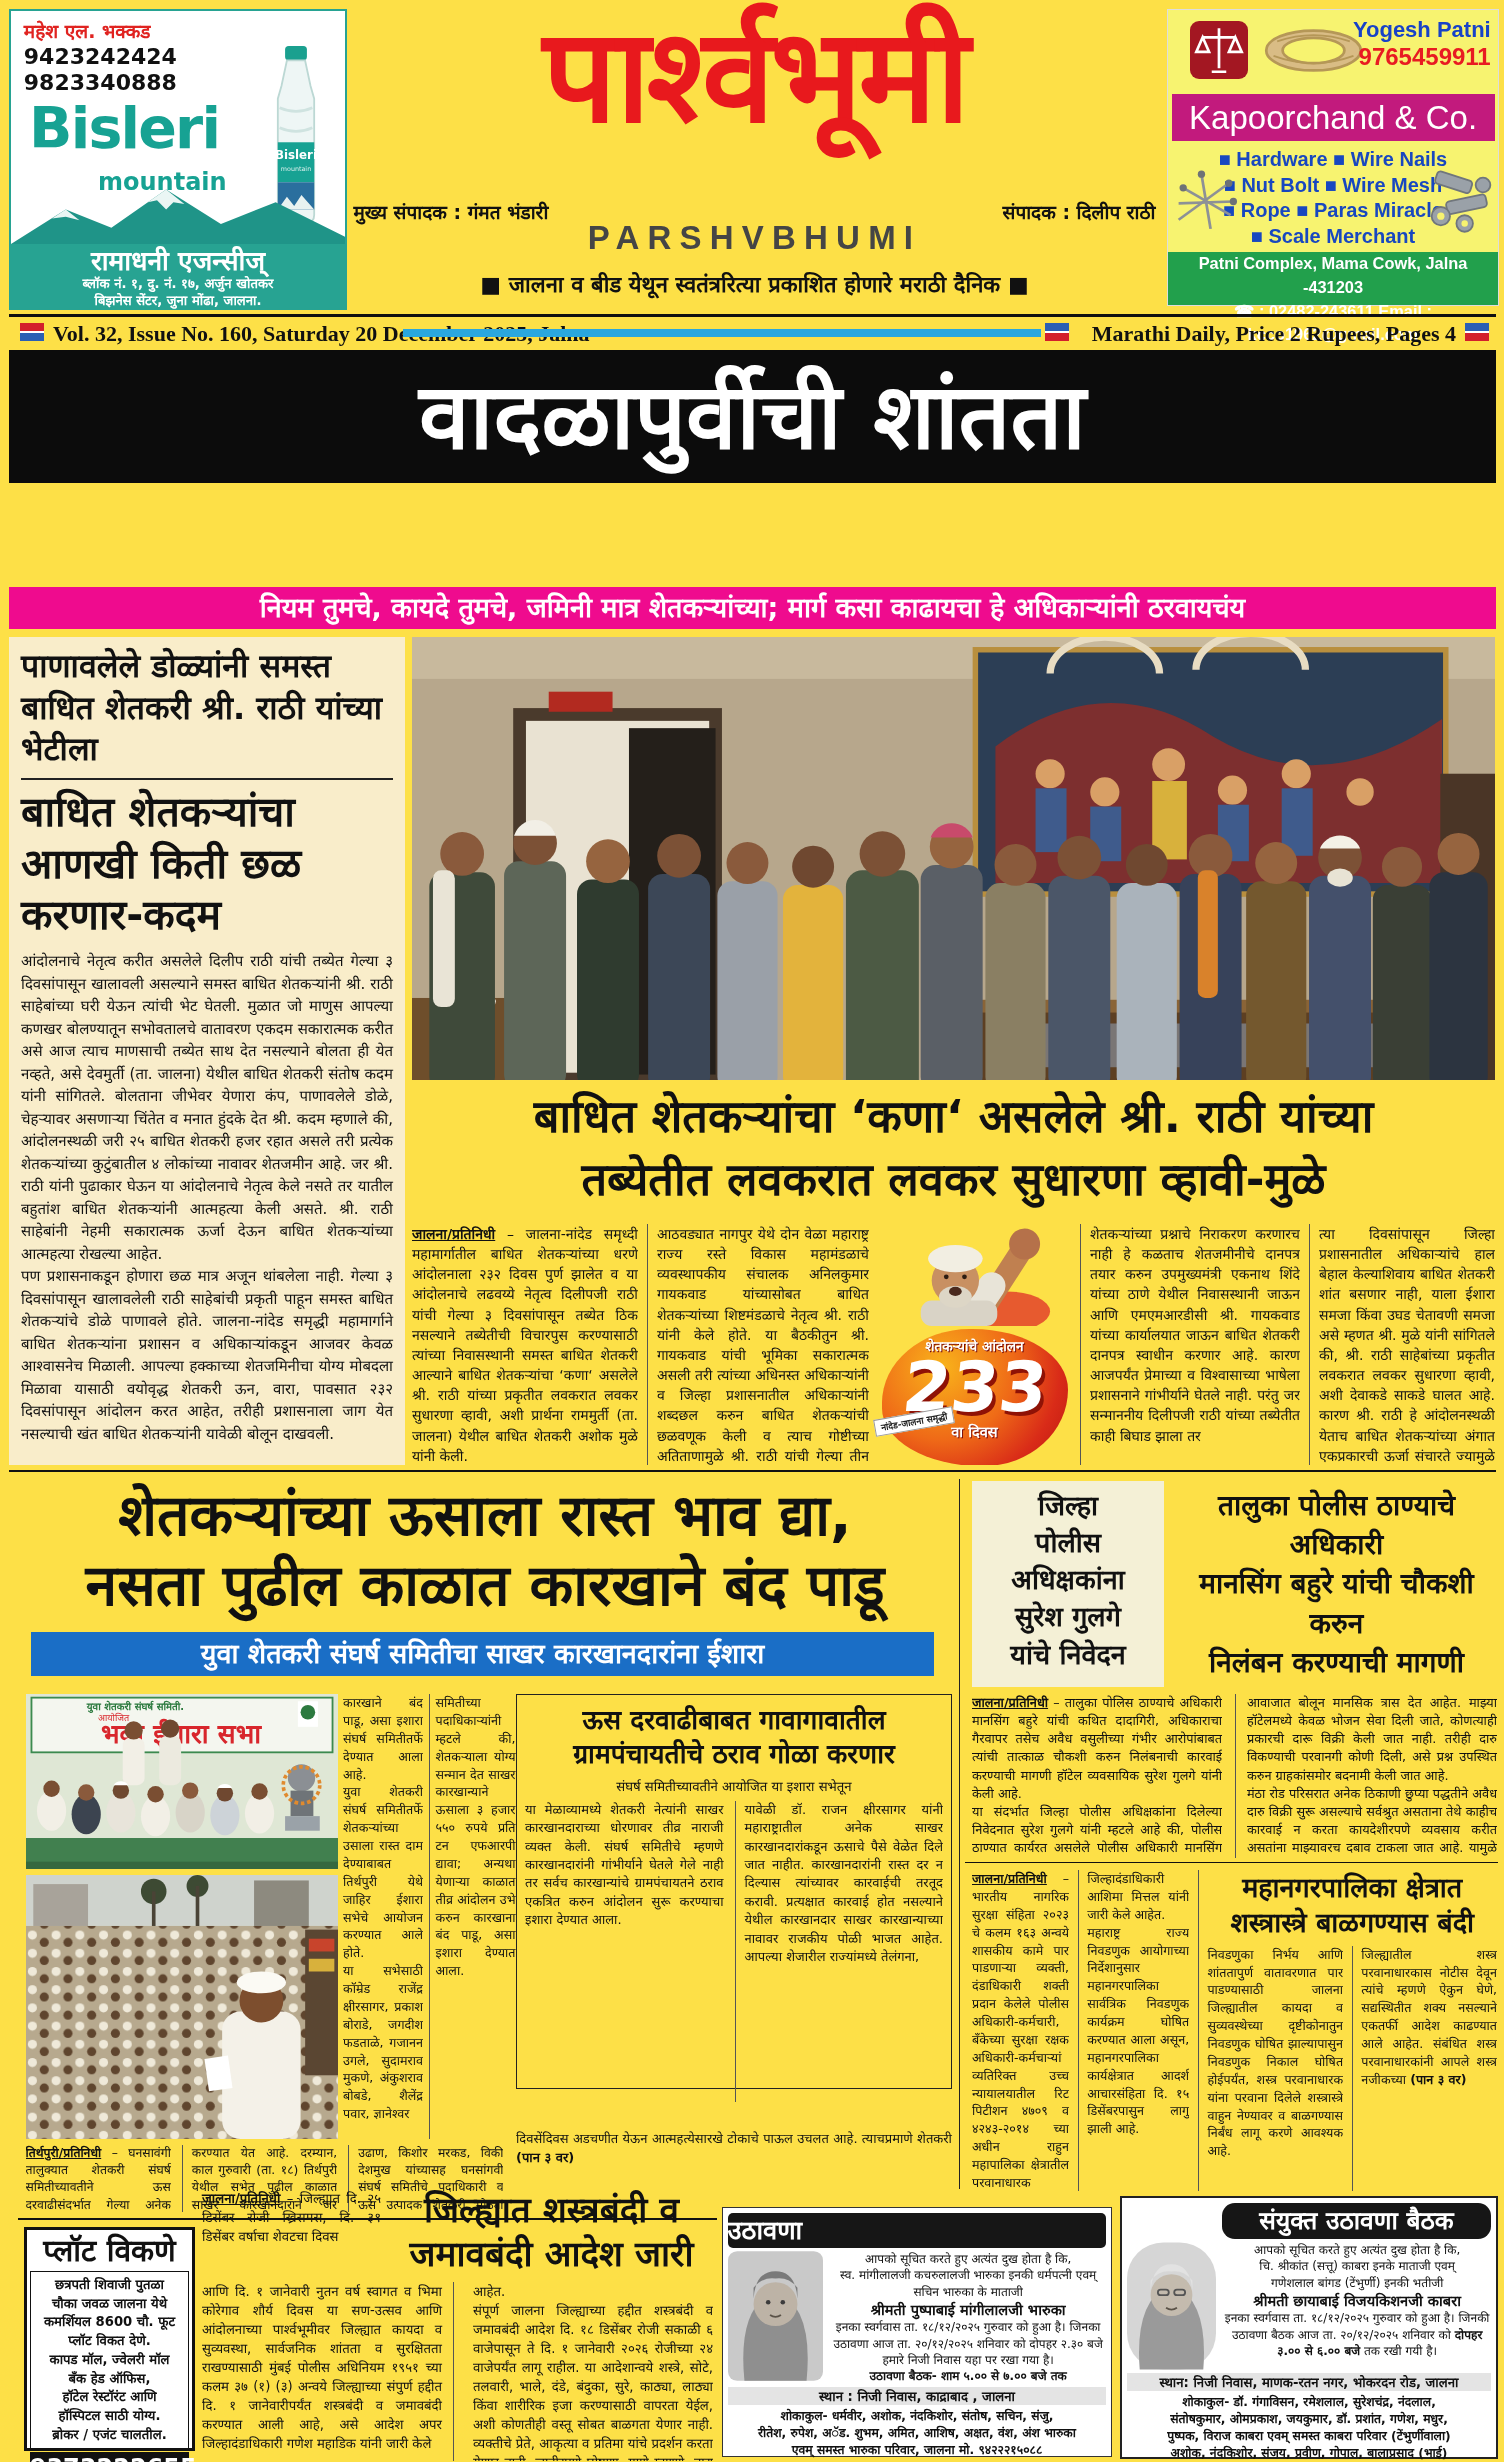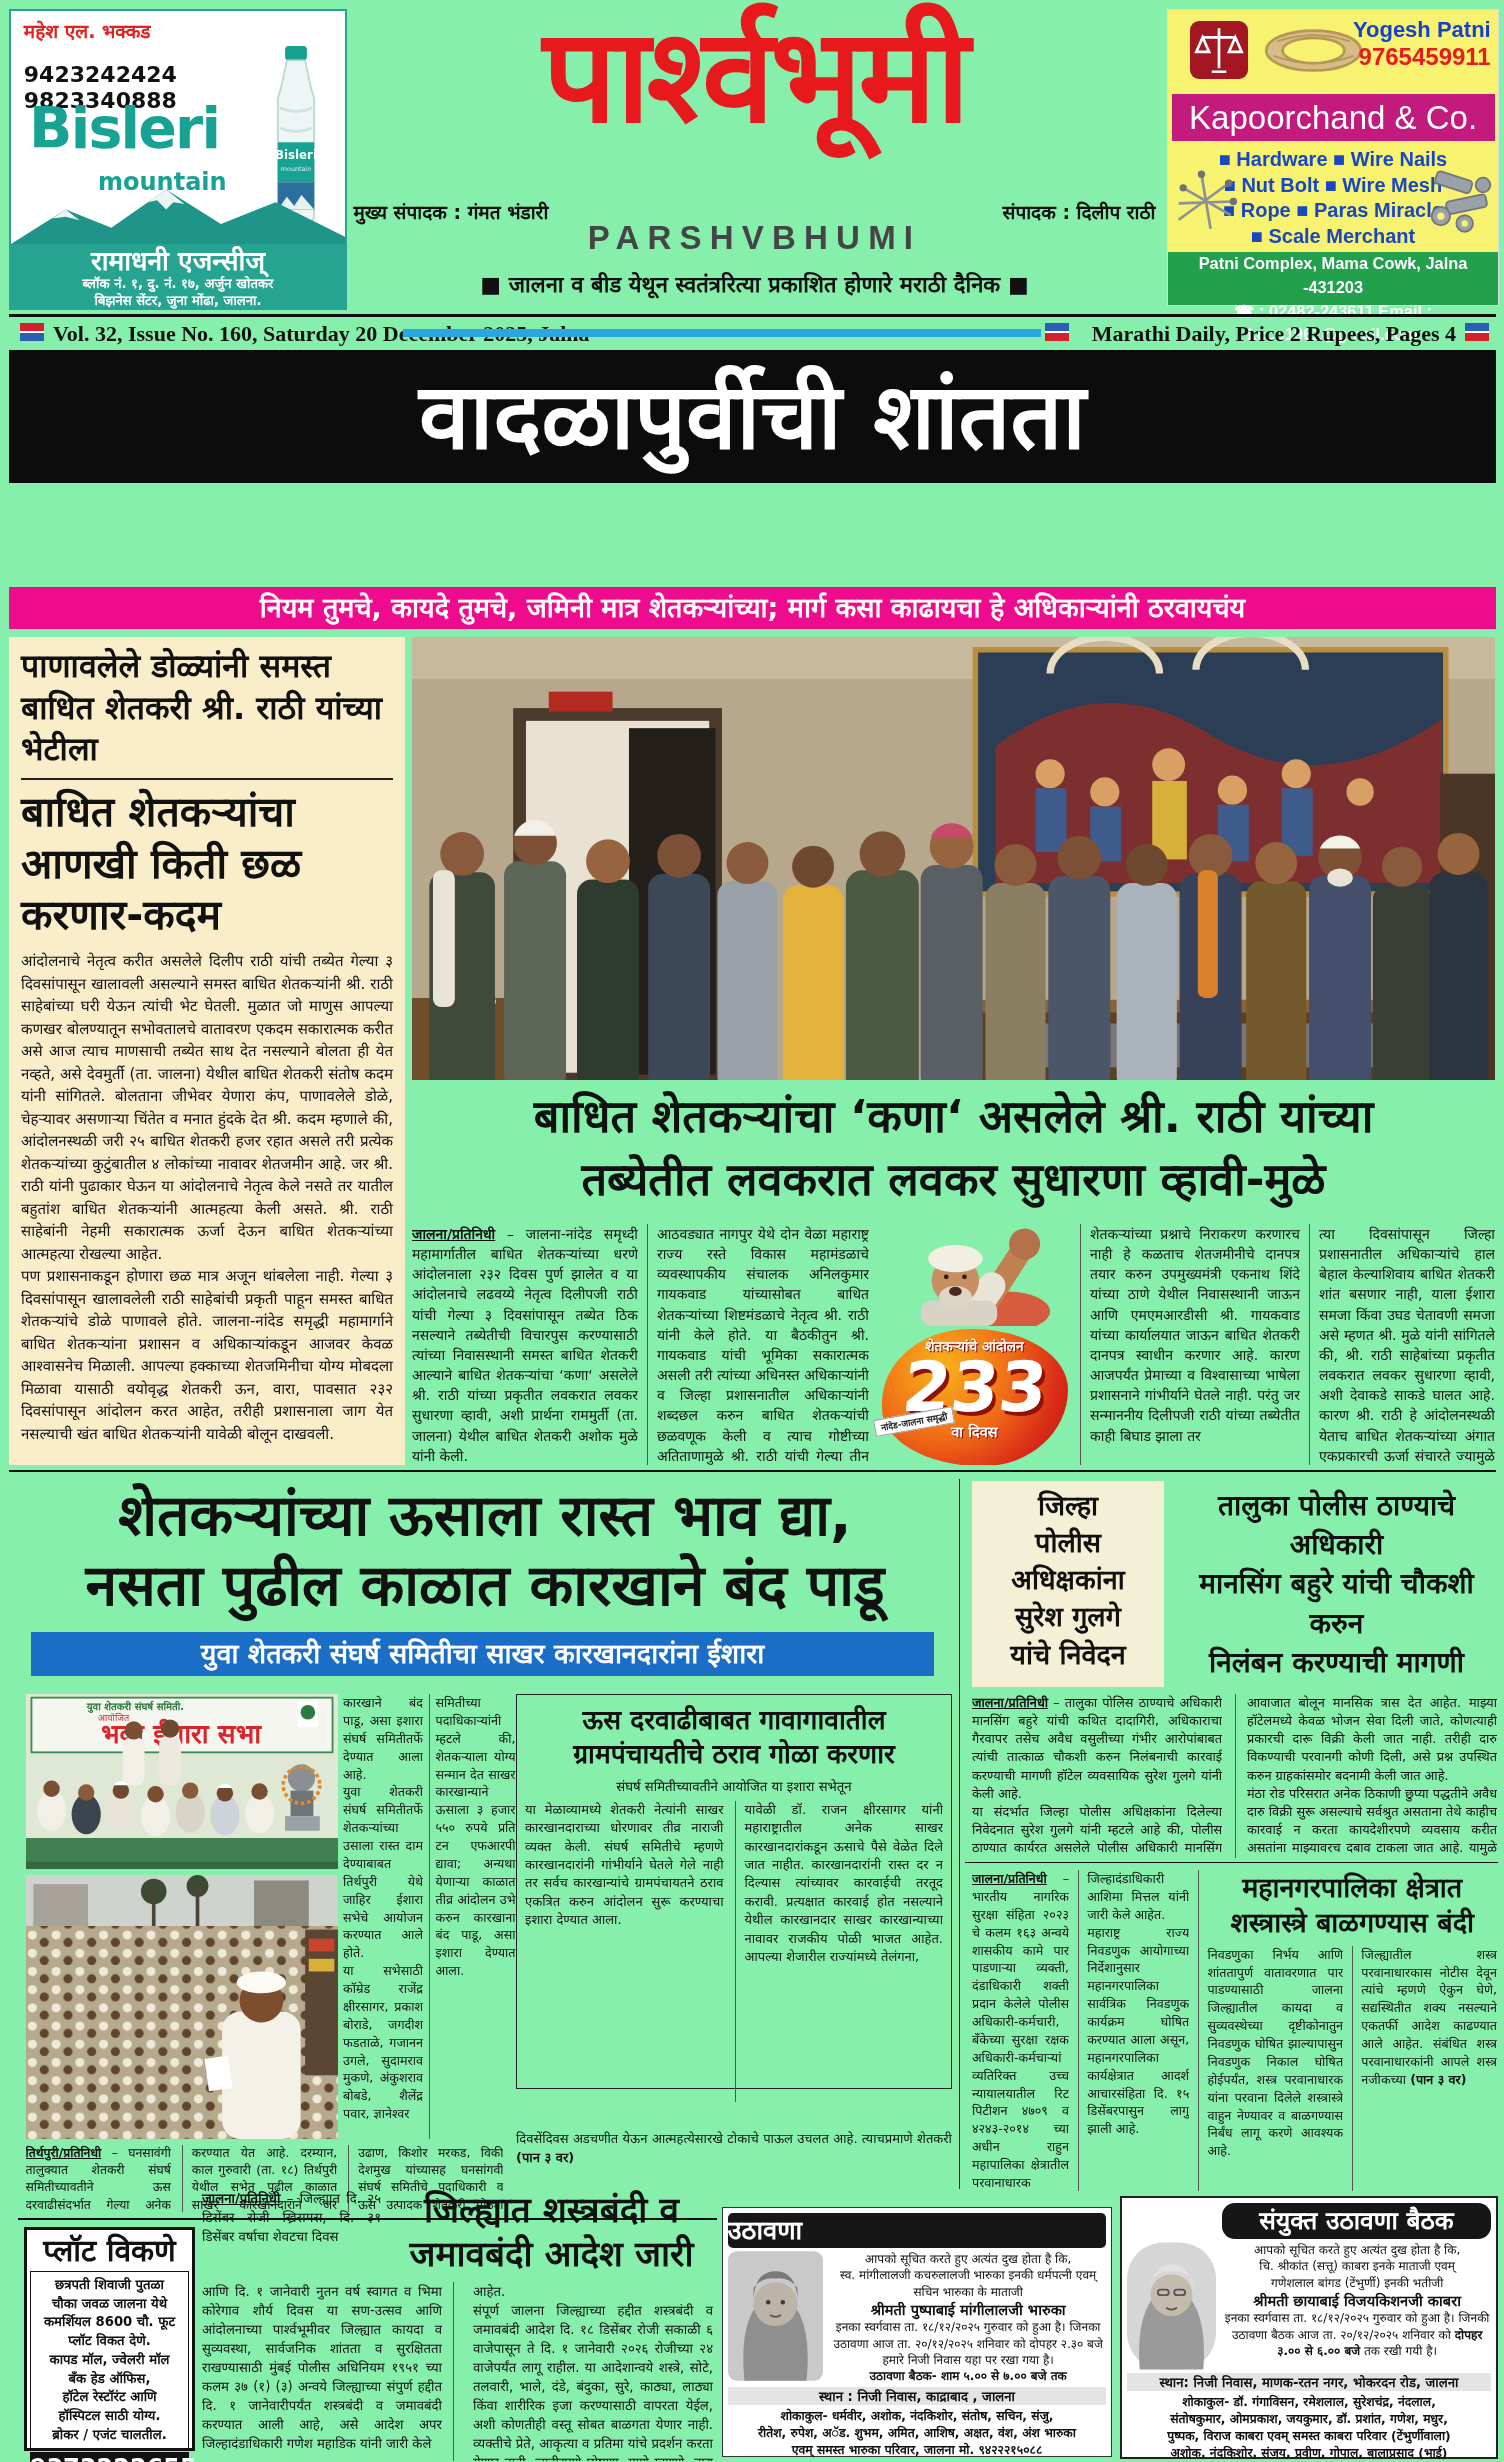--- a/index.html
+++ b/index.html
@@ -1,30 +1,30 @@
 <!DOCTYPE html>
 <html style="font-size:14.6px"><head>
 <meta charset="utf-8">
 <style>
   html,body{margin:0;padding:0;background:#888;}
-  .page{position:relative;width:1505px;height:2462px;background:#86efac;color:#111;
+  .page{position:relative;width:1505px;height:2462px;background:#fde047;color:#111;
         font-family:"DejaVu Sans",sans-serif;overflow:hidden;margin:0 auto;}
   .abs{position:absolute;}
   .j{text-align:justify;}
   .pre{white-space:pre-line;}
   .bold{font-weight:bold;}
   .clip{overflow:hidden;}
   .byline{font-weight:bold;text-decoration:underline;}
   .serif{font-family:"Liberation Serif","DejaVu Serif",serif;}
   .lsans{font-family:"Liberation Sans","DejaVu Sans",sans-serif;}
 
   
   .bis{left:9px;top:9px;width:334px;height:297px;border:2.7px solid #27a392;background:#fff;}
   .bis-dealer{position:absolute;left:12.8px;top:7.3px;color:#e02320;font-size:19px;font-weight:bold;}
-  .bis-phones{position:absolute;left:12.8px;top:51px;font-size:22px;font-weight:bold;line-height:1.2;}
+  .bis-phones{position:absolute;left:12.8px;top:33px;font-size:22px;font-weight:bold;line-height:1.2;}
   .bis-brand{position:absolute;left:18px;top:84px;color:#17a293;font-size:57px;font-weight:bold;letter-spacing:-1.8px;}
   .bis-sub{position:absolute;left:87px;top:157px;color:#17a293;font-size:24px;font-weight:bold;}
   .bis-bottle{position:absolute;right:9px;top:33px;}
   .bis-mtn{position:absolute;left:0;bottom:64px;width:100%;height:60px;}
   .bis-band{position:absolute;left:0;bottom:0;width:100%;height:64px;background:#27a392;color:#fff;text-align:center;}
   .bis-agency{font-size:26.4px;font-weight:bold;line-height:1.15;margin-top:1.8px;}
   .bis-addr{font-size:13.2px;font-weight:bold;line-height:1.25;}
 
   .mast{left:348px;top:1.8px;width:813px;height:306px;text-align:center;}
   .m-title{color:#e8191d;font-size:130px;font-weight:bold;line-height:1.15;letter-spacing:-3.6px;}

